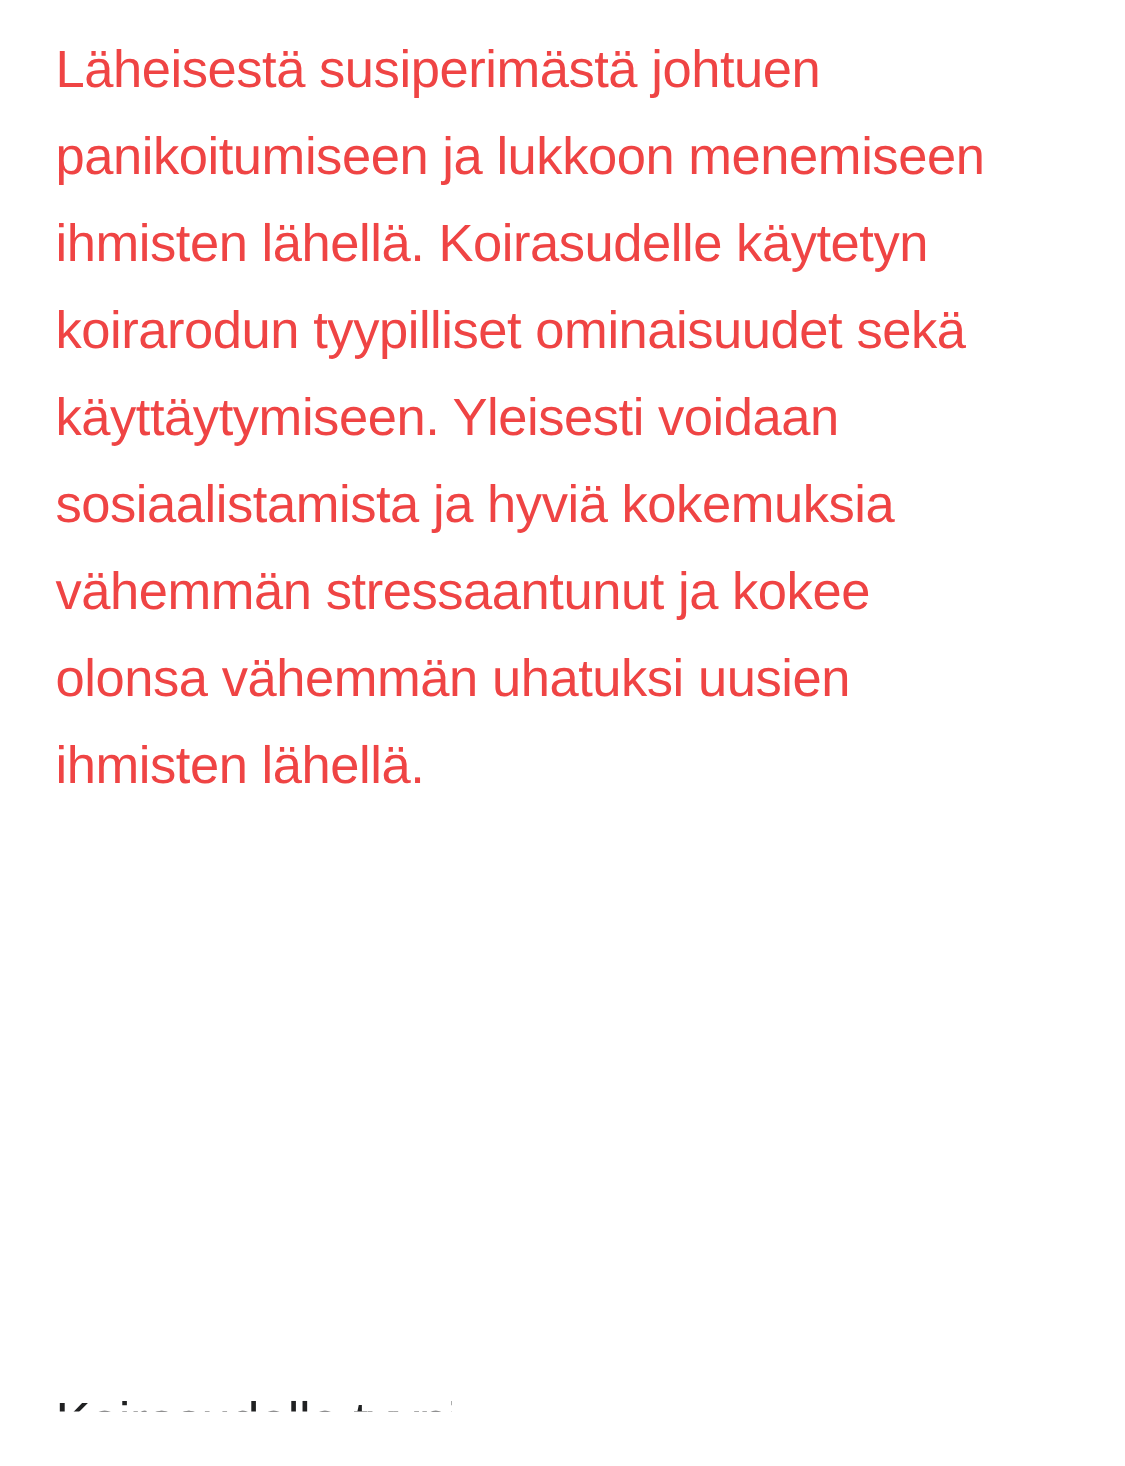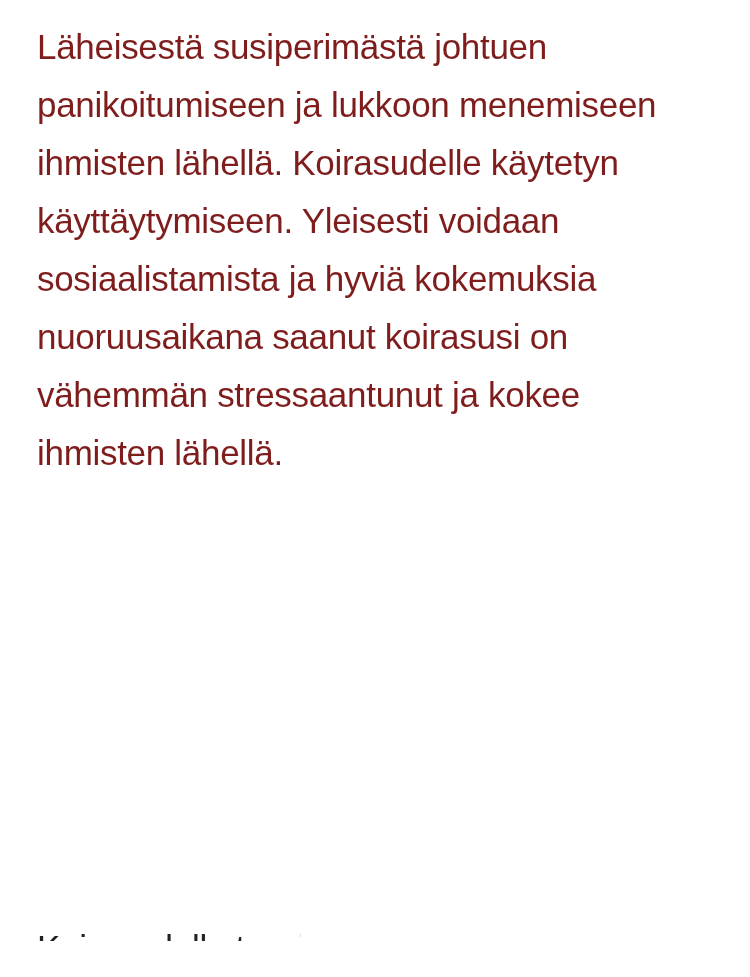--- a/index.html
+++ b/index.html
@@ -13,21 +13,21 @@
     height: 977px;
     background: #ffffff;
     overflow: hidden;
     font-family: "Liberation Sans", "DejaVu Sans", sans-serif;
   }
   .paragraph {
     position: absolute;
     left: 37px;
     top: 18px;
     width: 690px;
-    color: #7f1d1d;
+    color: #ef4444;
     font-size: 35px;
     letter-spacing: -0.3px;
     font-weight: 400;
   }
   .line {
     display: block;
     height: 58px;
     line-height: 58px;
     white-space: nowrap;
   }
@@ -51,24 +51,25 @@
 </style>
 </head>
 <body>
 
 <div class="page">
 
   <div class="paragraph">
     <div class="line">Läheisestä susiperimästä johtuen</div>
     <div class="line">panikoitumiseen ja lukkoon menemiseen</div>
     <div class="line">ihmisten lähellä. Koirasudelle käytetyn</div>
+    <div class="line">koirarodun tyypilliset ominaisuudet sekä</div>
     <div class="line">käyttäytymiseen. Yleisesti voidaan</div>
     <div class="line">sosiaalistamista ja hyviä kokemuksia</div>
-    <div class="line">nuoruusaikana saanut koirasusi on</div>
     <div class="line">vähemmän stressaantunut ja kokee</div>
+    <div class="line">olonsa vähemmän uhatuksi uusien</div>
     <div class="line">ihmisten lähellä.</div>
   </div>
 
   <div class="clipped-line">
     <span>Koirasudelle tyypillistä</span>
   </div>
 
 </div>
 
 </body></html>

